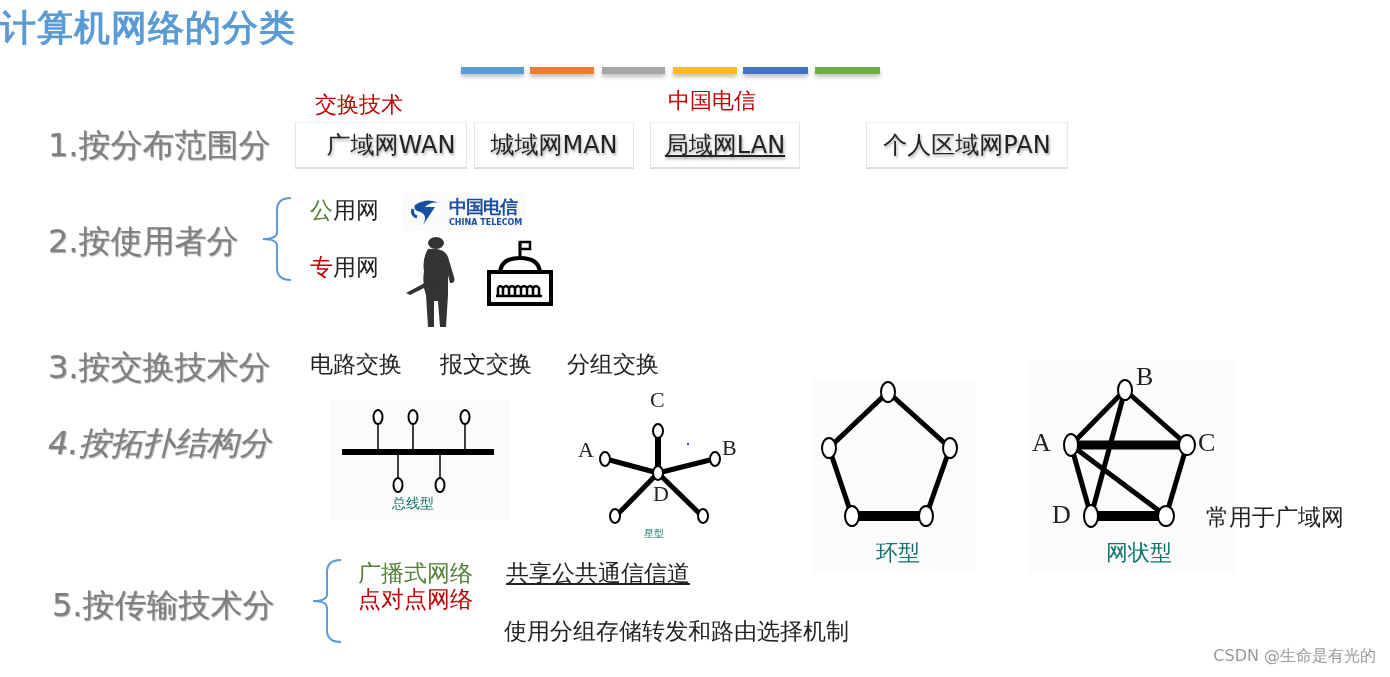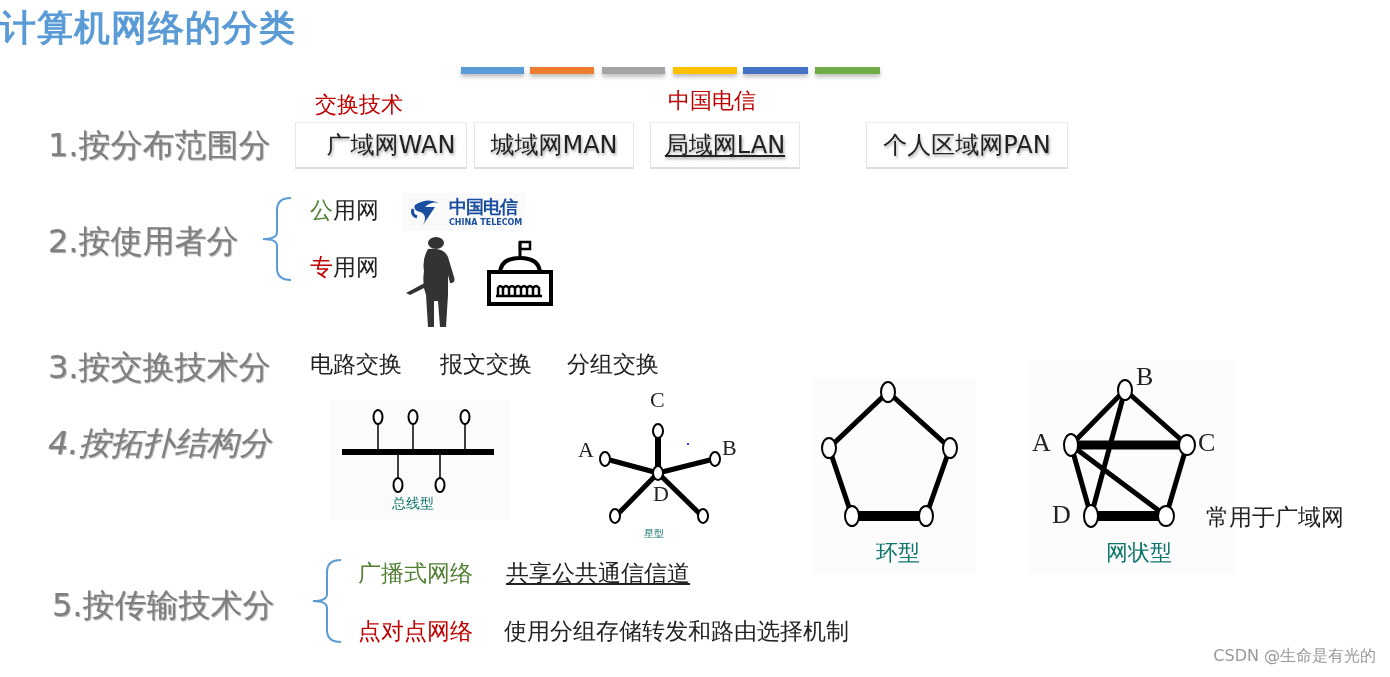--- a/index.html
+++ b/index.html
@@ -163,18 +163,18 @@
 <div class="abs item" style="left:1206px;top:502px;">
   <span>常用于</span><span class="bold">广域网</span>
 </div>
 
 <div class="abs cat" style="left:52px;top:584px;">5.按传输技术分</div>
 <svg class="abs" style="left:305px;top:558px;" width="40" height="86" viewBox="0 0 40 86">
   <path d="M36 2 Q22 2 22 14 L22 36 Q22 43 8 43 Q22 43 22 50 L22 72 Q22 84 36 84" fill="none" stroke="#5b9bd5" stroke-width="2"></path>
 </svg>
 <div class="abs item green" style="left:358px;top:558px;">广播式网络</div>
 <div class="abs item" style="left:506px;top:558px;text-decoration:underline;">共享公共通信信道</div>
-<div class="abs item redc" style="left:358px;top:616px;">点对点网络</div>
+<div class="abs item redc" style="left:358px;top:584px;">点对点网络</div>
 <div class="abs item" style="left:504px;top:616px;">
   <span>使用</span><span class="bold">分组存储转发</span><span>和</span><span class="bold">路由选择</span><span>机制</span>
 </div>
 
 <div class="abs watermark">CSDN @生命是有光的</div>
 
 </body></html>

